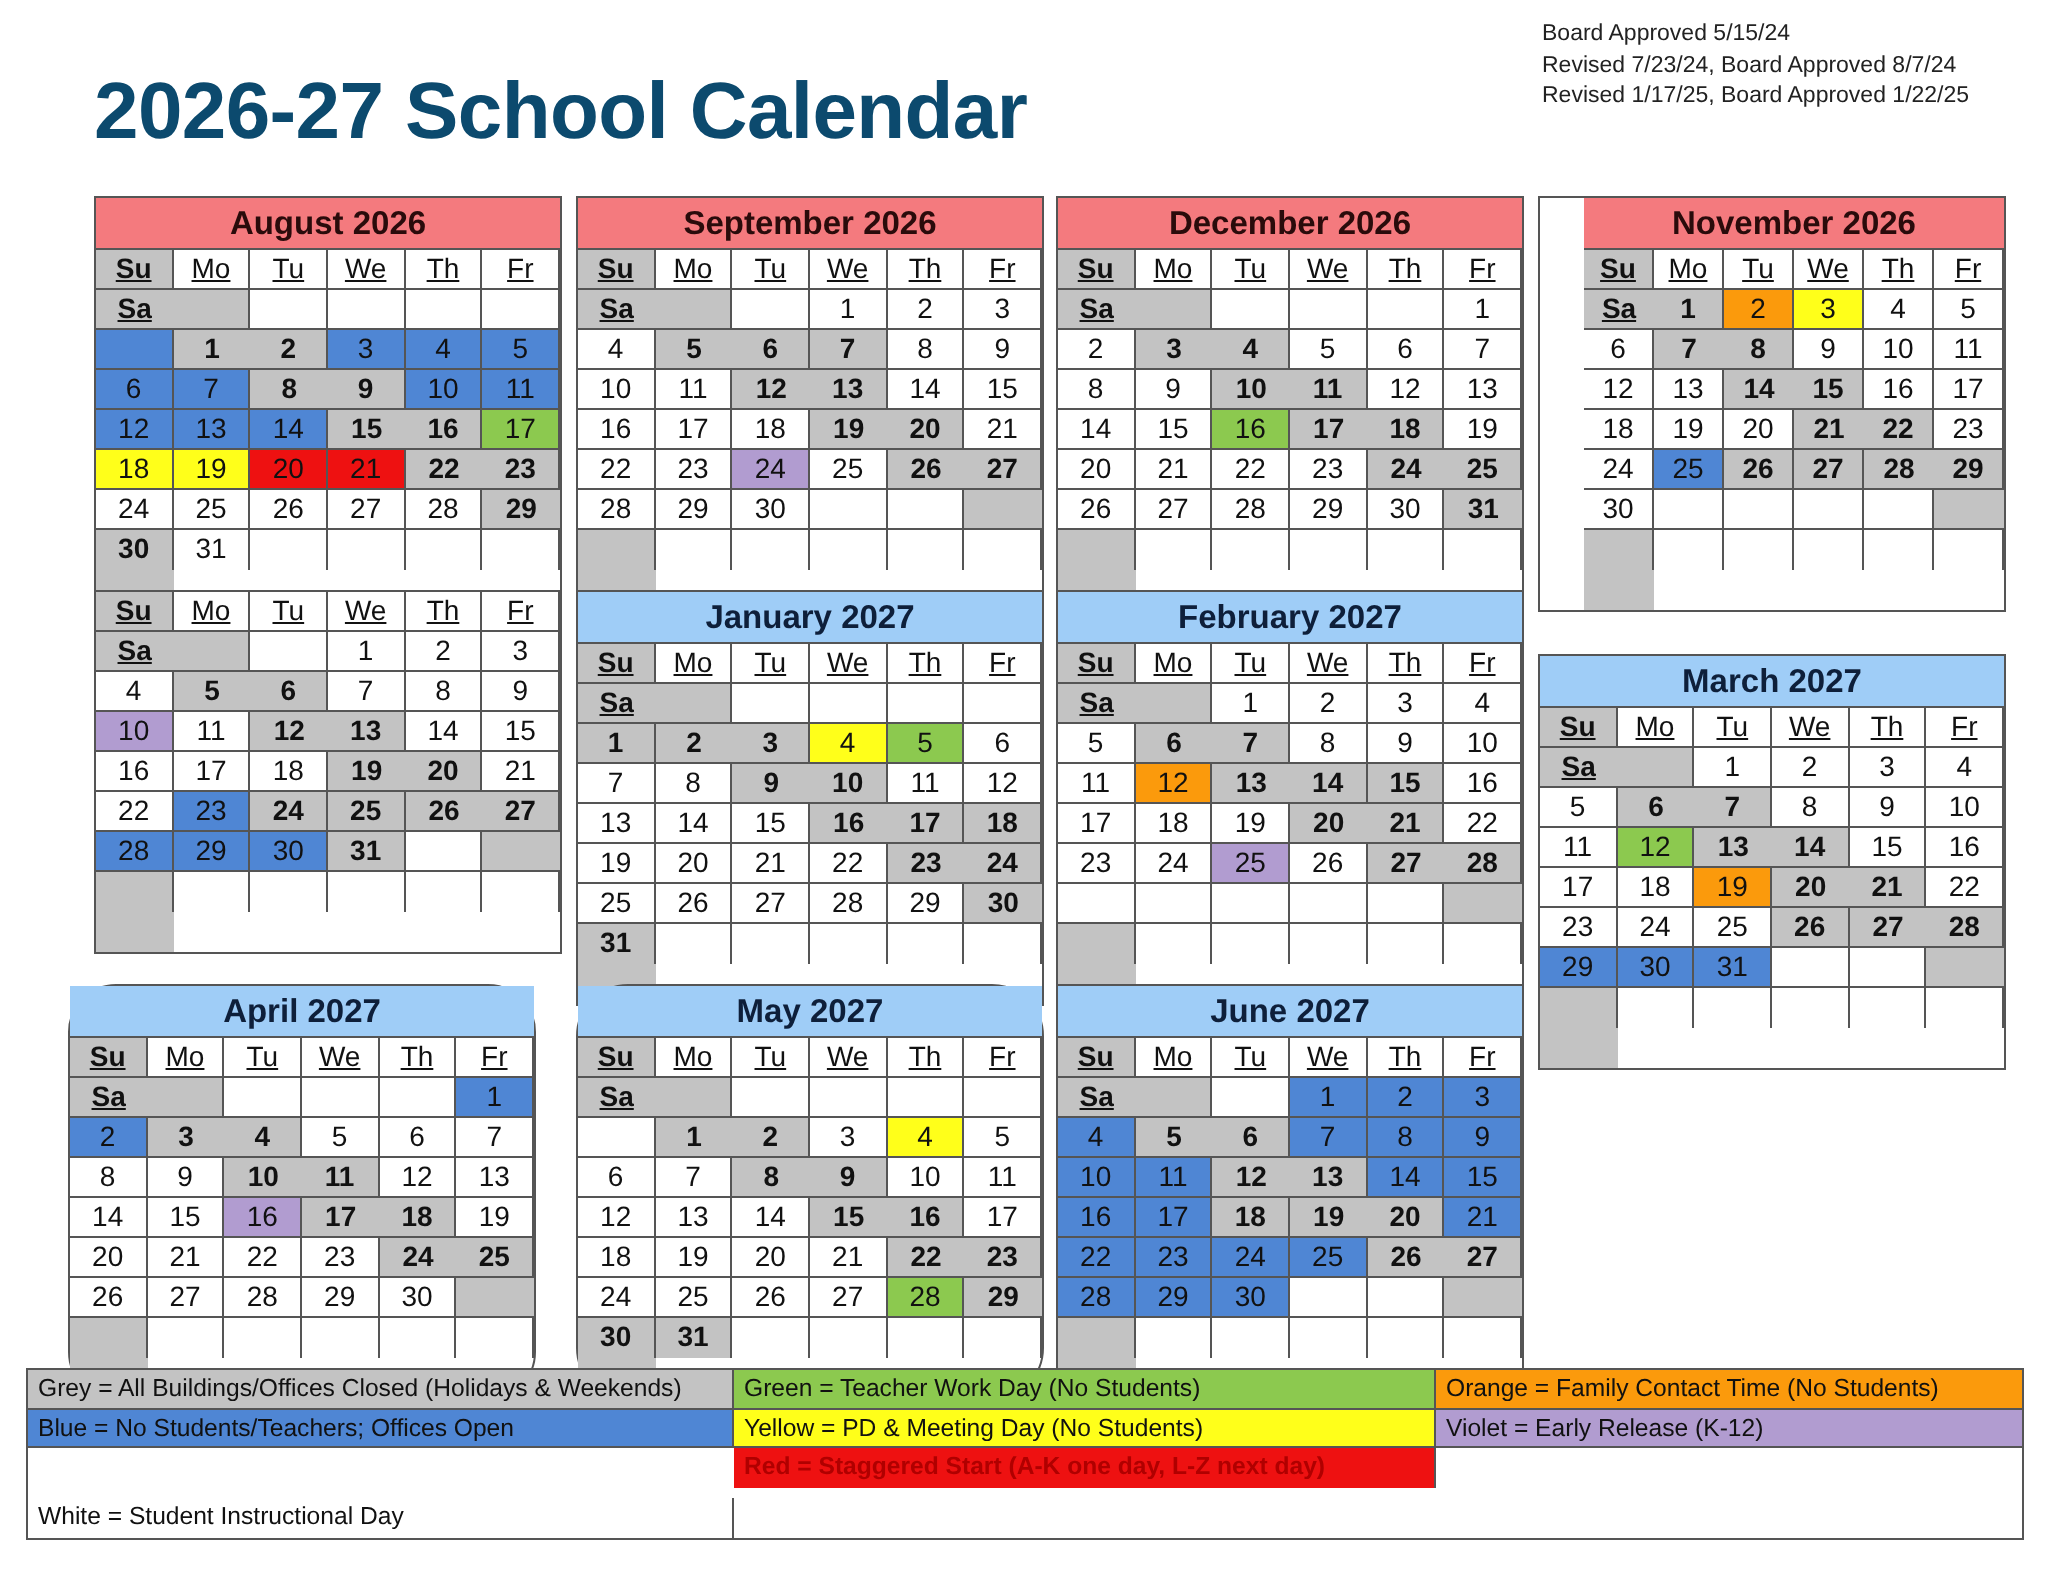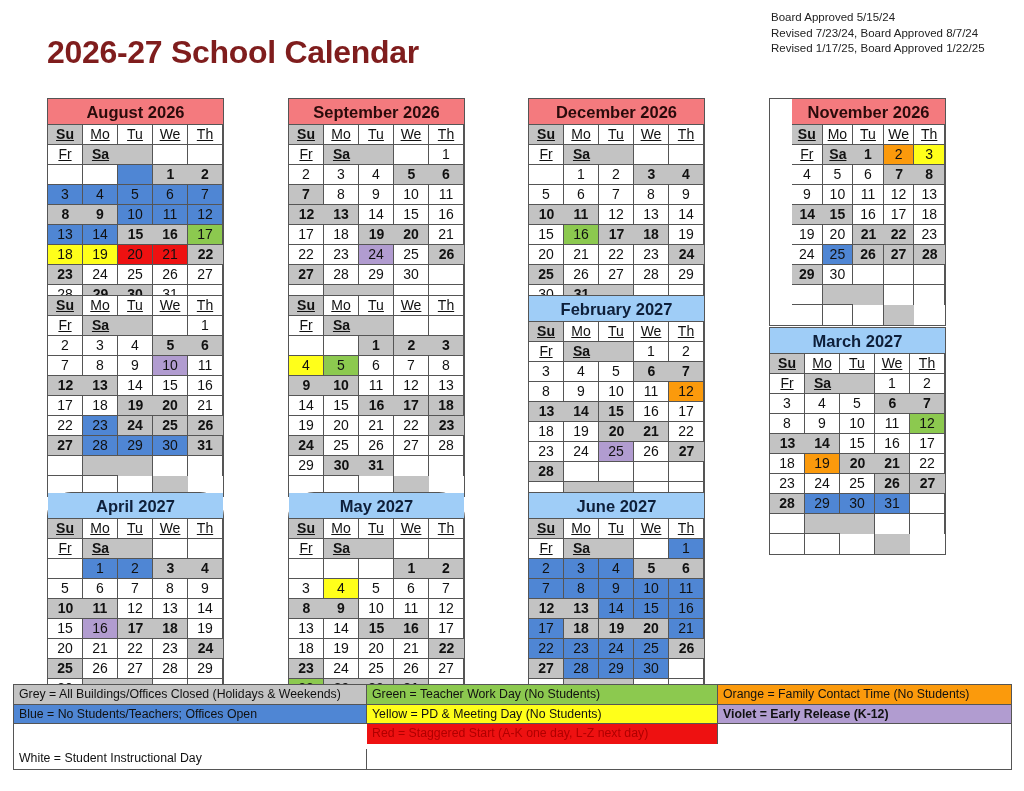--- a/index.html
+++ b/index.html
@@ -2,41 +2,41 @@
 <html><head>
 <meta charset="utf-8">
 <style>
   * { box-sizing: border-box; margin: 0; padding: 0; }
   html, body { width: 1024px; height: 791px; background: #ffffff; overflow: hidden; }
   body { position: relative; font-family: "Liberation Sans", sans-serif; color: #111; }
 
   .title {
     position: absolute; left: 47px; top: 34px;
     font-family: "Liberation Sans", sans-serif;
-    font-weight: bold; font-size: 32px; letter-spacing: -0.3px; color: #7f1d1d;
+    font-weight: bold; font-size: 40px; letter-spacing: -0.3px; color: #0c4a6e;
   }
   .revisions {
     position: absolute; left: 771px; top: 10px;
     font-size: 11.5px; line-height: 15.5px; color: #222;
   }
   .revisions div { white-space: nowrap; }
 
   .month {
-    position: absolute; width: 177px;
+    position: absolute; width: 234px;
     border: 1.5px solid #555; background: #fff;
   }
   .month-head {
     height: 26px; line-height: 26px; text-align: center;
     font-weight: bold; font-size: 16.5px; color: #1a1a1a;
     border-bottom: 1.5px solid #555;
   }
   .month-head.red { background: #f47a7e; color: #2a0b0b; }
   .month-head.blue { background: #9fcdf7; color: #0e1f3a; }
 
-  .grid { display: grid; grid-template-columns: repeat(5, 1fr); }
+  .grid { display: grid; grid-template-columns: repeat(6, 1fr); }
   .cell {
     height: 20px; line-height: 19px; text-align: center; font-size: 14px;
     border-right: 1.5px solid #555; border-bottom: 1.5px solid #555;
     background: #fff; color: #111;
   }
   .cell:nth-child(7n) { border-right: none; }
   .grid .row-last { border-bottom: none; }
   .dow { font-size: 14px; text-decoration: underline; }
   .dow.we { font-weight: bold; }
   .c-grey { background: #c3c3c3; font-weight: bold; }
@@ -337,20 +337,21 @@
         <div class="cell c-grey row-last"></div>
         <div class="cell c-white row-last"></div>
         <div class="cell c-white row-last"></div>
         <div class="cell c-white row-last"></div>
         <div class="cell c-white row-last"></div>
         <div class="cell c-white row-last"></div>
         <div class="cell c-grey row-last"></div>
       </div>
     </div>
     <div class="month" style="left: 288px; top: 295px;">
+      <div class="month-head blue">January 2027</div>
       <div class="grid">
         <div class="cell dow c-grey we">Su</div>
         <div class="cell dow c-white">Mo</div>
         <div class="cell dow c-white">Tu</div>
         <div class="cell dow c-white">We</div>
         <div class="cell dow c-white">Th</div>
         <div class="cell dow c-white">Fr</div>
         <div class="cell dow c-grey we">Sa</div>
         <div class="cell c-grey"></div>
         <div class="cell c-white"></div>
@@ -497,21 +498,21 @@
         <div class="cell c-grey"></div>
         <div class="cell c-grey row-last"></div>
         <div class="cell c-white row-last"></div>
         <div class="cell c-white row-last"></div>
         <div class="cell c-white row-last"></div>
         <div class="cell c-white row-last"></div>
         <div class="cell c-white row-last"></div>
         <div class="cell c-grey row-last"></div>
       </div>
     </div>
-    <div class="month" style="left: 47px; top: 492px; border-radius: 24px;">
+    <div class="month" style="left: 34px; top: 492px; border-radius: 24px;">
       <div class="month-head blue">April 2027</div>
       <div class="grid">
         <div class="cell dow c-grey we">Su</div>
         <div class="cell dow c-white">Mo</div>
         <div class="cell dow c-white">Tu</div>
         <div class="cell dow c-white">We</div>
         <div class="cell dow c-white">Th</div>
         <div class="cell dow c-white">Fr</div>
         <div class="cell dow c-grey we">Sa</div>
         <div class="cell c-grey"></div>
@@ -667,17 +668,17 @@
       </div>
     </div>
   </div>
 
 <div class="legend" id="legend">
     <div class="legend-cell c-grey" style="font-weight: normal;">Grey = All Buildings/Offices Closed (Holidays &amp; Weekends)</div>
     <div class="legend-cell c-green" style="font-weight: normal;">Green = Teacher Work Day (No Students)</div>
     <div class="legend-cell c-orange" style="font-weight: normal;">Orange = Family Contact Time (No Students)</div>
     <div class="legend-cell c-blue" style="font-weight: normal;">Blue = No Students/Teachers; Offices Open</div>
     <div class="legend-cell c-yellow" style="font-weight: normal;">Yellow = PD &amp; Meeting Day (No Students)</div>
-    <div class="legend-cell c-violet" style="font-weight: bold;">Violet = Early Release (K-12)</div>
+    <div class="legend-cell c-violet" style="font-weight: normal;">Violet = Early Release (K-12)</div>
     <div class="legend-cell c-white lr" style="font-weight: normal; margin-top: 25px;">White = Student Instructional Day</div>
-    <div class="legend-cell c-red red-text lr" style="font-weight: normal;">Red = Staggered Start (A-K one day, L-Z next day)</div>
+    <div class="legend-cell c-red red-text lr" style="font-weight: bold;">Red = Staggered Start (A-K one day, L-Z next day)</div>
     <div class="legend-cell c-white lr" style="font-weight: normal;"></div>
   </div>
 
 </body></html>

